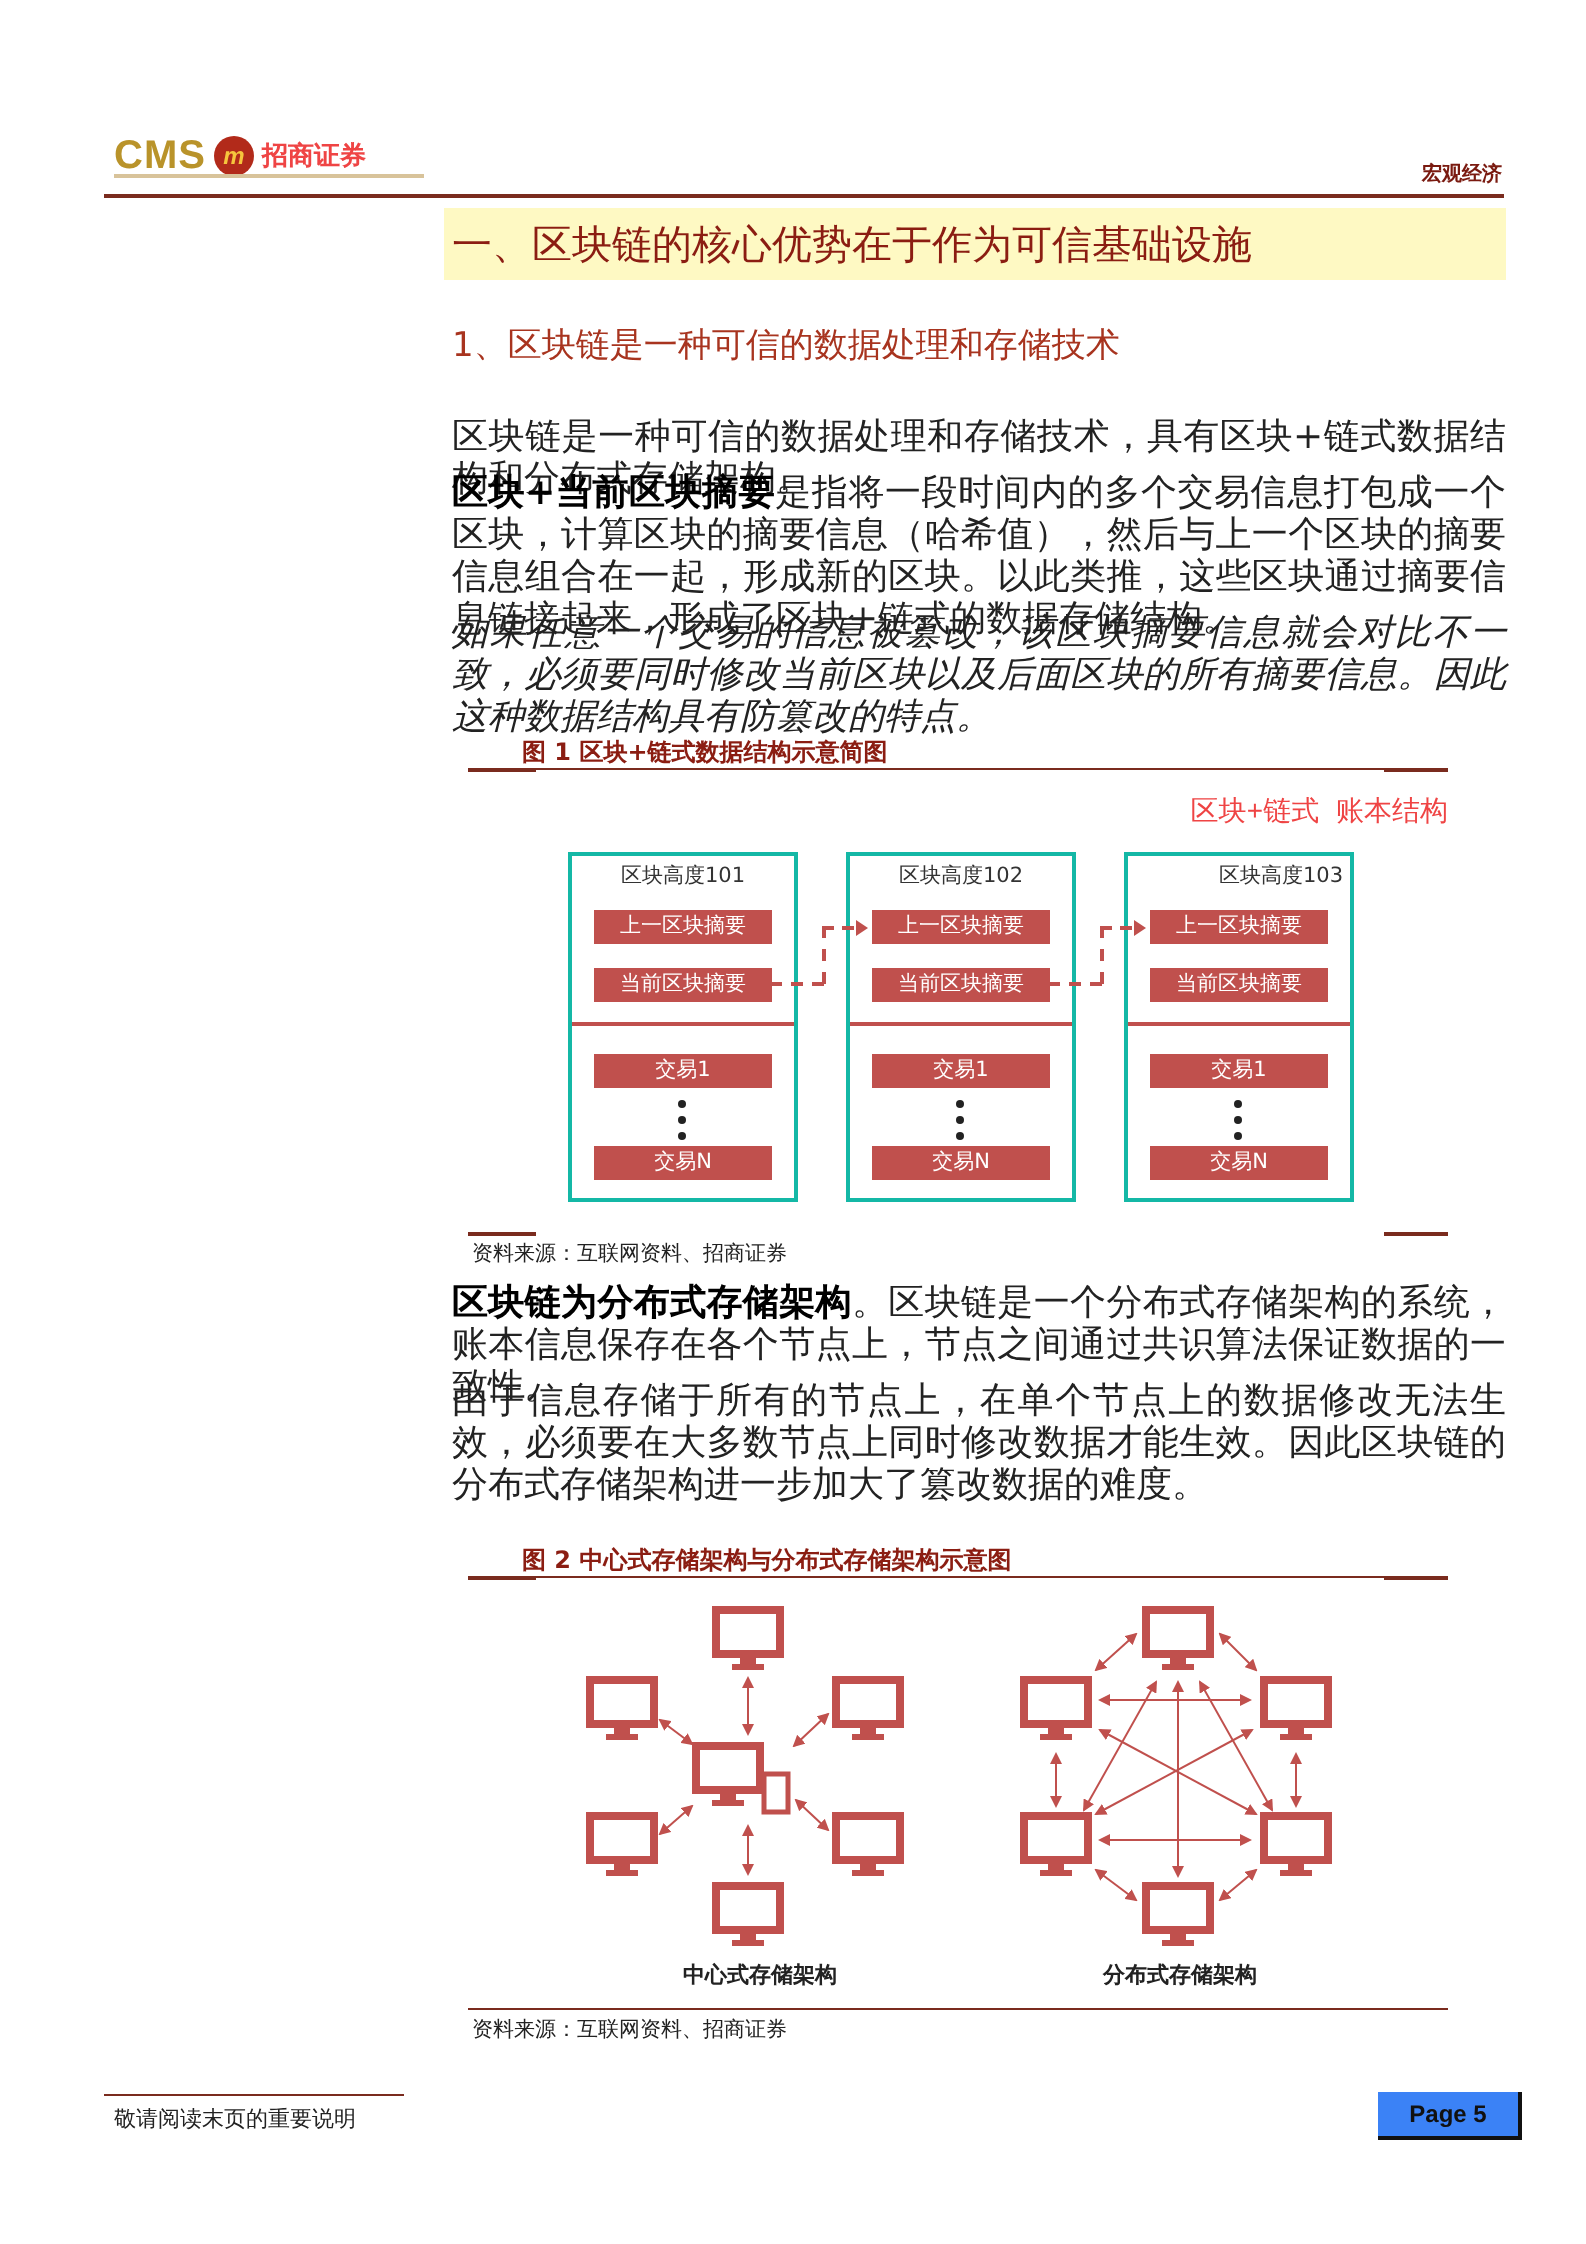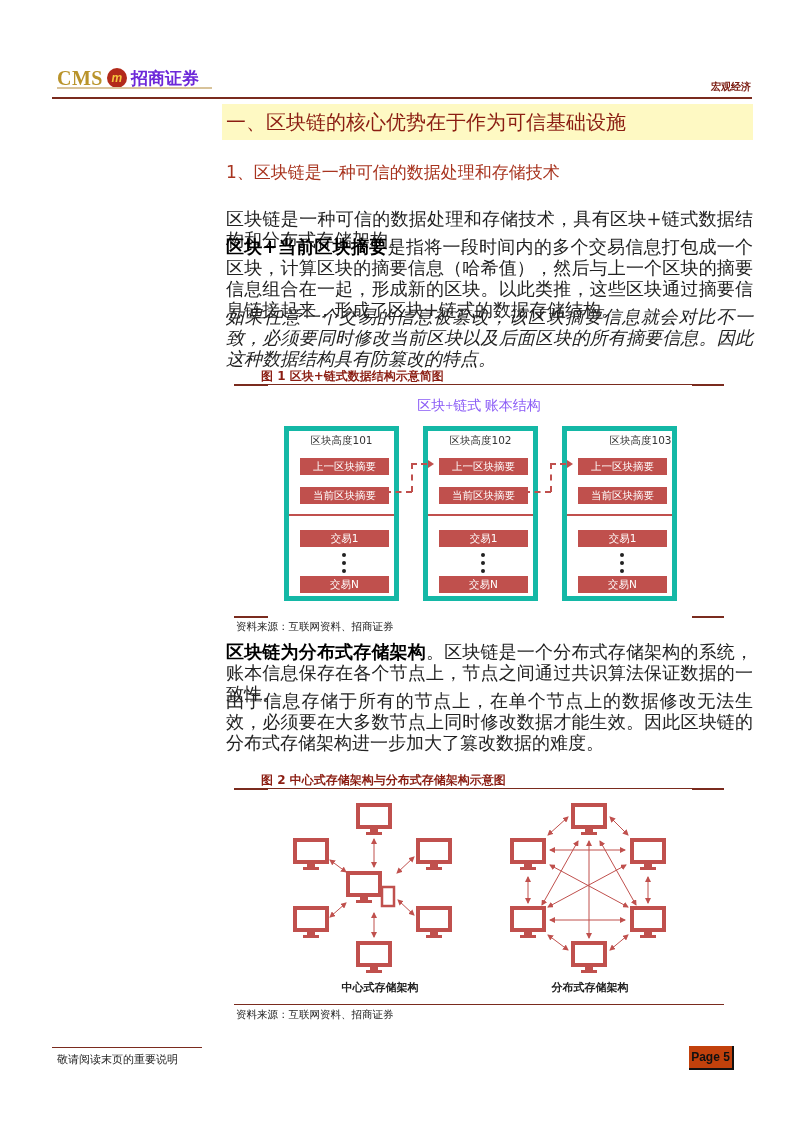--- a/index.html
+++ b/index.html
@@ -1,48 +1,48 @@
 <!DOCTYPE html>
 <html><head>
 <meta charset="utf-8">
 <style>
   * { box-sizing: border-box; margin: 0; padding: 0; }
   body { width: 793px; height: 1122px; background: #fff; position: relative; font-family: "DejaVu Serif", serif; color: #222; overflow: hidden; }
   .abs { position: absolute; }
   .logo { left: 57px; top: 63px; height: 30px; display: flex; align-items: center; gap: 4px; }
-  .logo-cms { font-family: Liberation Serif, serif; font-size: 20px; color: #b9932a; font-weight: bold; letter-spacing: 0.5px; }
+  .logo-cms { font-family: Liberation Sans, sans-serif; font-size: 20px; color: #b9932a; font-weight: bold; letter-spacing: 0.5px; }
   .logo-badge { width: 20px; height: 20px; border-radius: 50%; background: #b22a1a; color: #f6c53d; font-size: 12px; font-weight: bold; display: flex; align-items: center; justify-content: center; font-family: "Liberation Sans", sans-serif; font-style: italic; }
-  .logo-cn { font-size: 17px; color: #6d28d9; font-weight: bold; }
+  .logo-cn { font-size: 13px; color: #ef4444; font-weight: bold; }
   .logo-underline { left: 57px; top: 87px; width: 155px; height: 2px; background: #d8c39a; }
   .header-right { right: 42px; top: 80px; font-size: 10px; font-weight: bold; color: #7a1a10; }
   .header-rule { left: 52px; top: 97px; width: 700px; height: 2px; background: #7a2b1e; }
   .section-band { left: 222px; top: 104px; width: 531px; height: 36px; background: #fef9c3; display: flex; align-items: center; padding-left: 4px; }
   .section-title { font-family: "DejaVu Sans", sans-serif; font-size: 20px; color: #8b1d12; }
   .sub-title { left: 226px; top: 161px; font-family: "DejaVu Sans", sans-serif; font-size: 17px; color: #a8341f; }
   .para { left: 226px; width: 527px; font-size: 18px; line-height: 21px; color: #222; text-align: justify; }
   .para b { font-weight: bold; color: #000; }
   .fig-title { left: 236px; font-family: "DejaVu Sans", sans-serif; font-size: 12px; font-weight: bold; color: #8b1d12; padding-left: 25px; }
   .fig-rule { left: 234px; width: 490px; height: 1px; background: #7a2b1e; }
   .fig-rule-thick-l { left: 234px; width: 34px; height: 2px; background: #7a2b1e; }
   .fig-rule-thick-r { left: 692px; width: 32px; height: 2px; background: #7a2b1e; }
   .source { left: 236px; font-size: 10.5px; color: #222; }
-  .chain-title { left: 234px; width: 490px; top: 397px; text-align: center; font-family: Liberation Serif, serif; font-size: 14px; color: #8b5cf6; }
-  .block { width: 115px; height: 175px; border: 5px solid #14b8a6; position: absolute; top: 426px; background: #fff; }
+  .chain-title { left: 234px; width: 490px; top: 397px; text-align: right; font-family: Liberation Mono, monospace; font-size: 14px; color: #ef4444; }
+  .block { width: 115px; height: 175px; border: 2px solid #14b8a6; position: absolute; top: 426px; background: #fff; }
   .block-h { text-align: center; font-family: "DejaVu Sans", sans-serif; font-size: 10.5px; color: #333; margin-top: 3px; }
   .bar { position: absolute; left: 11px; width: 89px; height: 17px; background: #c0504d; color: #fff; font-family: "DejaVu Sans", sans-serif; font-size: 10.5px; text-align: center; line-height: 17px; }
   .block-sep { position: absolute; left: 0; right: 0; top: 83px; height: 2px; background: #c0504d; }
   .dots { position: absolute; left: 53px; top: 122px; width: 4px; }
   .dot { width: 4px; height: 4px; border-radius: 50%; background: #222; margin-bottom: 4px; }
   .dash-v { position: absolute; width: 0; border-left: 2px dashed #c0504d; }
   .dash-h { position: absolute; height: 0; border-top: 2px dashed #c0504d; }
   .arrowhead { position: absolute; width: 0; height: 0; border-top: 4px solid transparent; border-bottom: 4px solid transparent; border-left: 6px solid #c0504d; }
   .diagram-label { font-family: "DejaVu Sans", sans-serif; font-size: 11px; color: #222; font-weight: bold; }
   .footer-rule { left: 52px; top: 1047px; width: 150px; height: 1px; background: #7a2b1e; }
   .footer-text { left: 57px; top: 1052px; font-size: 11px; color: #222; }
-  .page-box { left: 689px; top: 1046px; width: 45px; height: 24px; background: #c2410c; border-right: 2px solid #111; border-bottom: 2px solid #111; display: flex; align-items: center; justify-content: center; font-family: "Liberation Sans", sans-serif; font-weight: bold; font-size: 12px; color: #111; }
+  .page-box { left: 689px; top: 1046px; width: 72px; height: 24px; background: #3b82f6; border-right: 2px solid #111; border-bottom: 2px solid #111; display: flex; align-items: center; justify-content: center; font-family: "Liberation Sans", sans-serif; font-weight: bold; font-size: 12px; color: #111; }
 </style>
 </head>
 <body>
 
 <div class="abs logo">
   <span class="logo-cms">CMS</span>
   <span class="logo-badge">m</span>
   <span class="logo-cn">招商证券</span>
 </div>
 <div class="abs logo-underline"></div>

